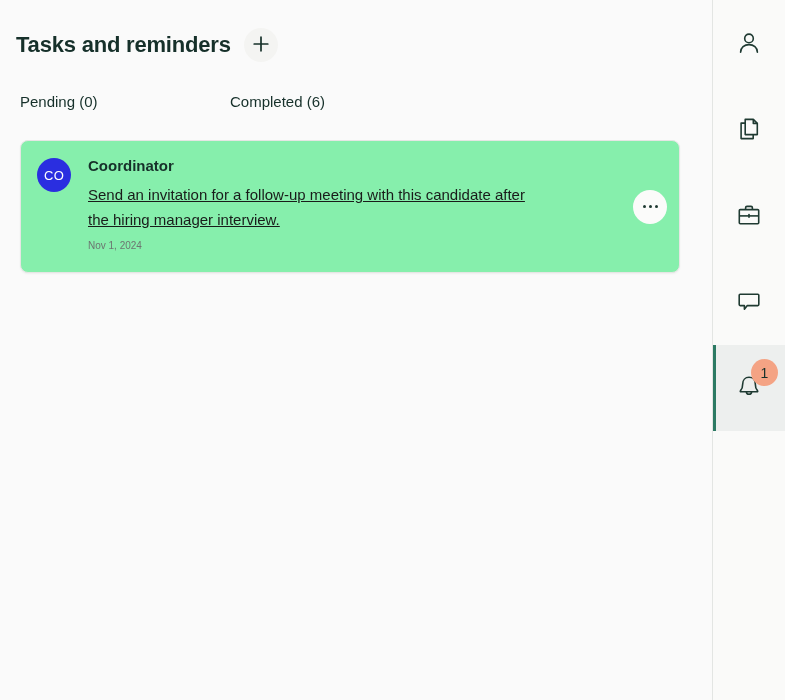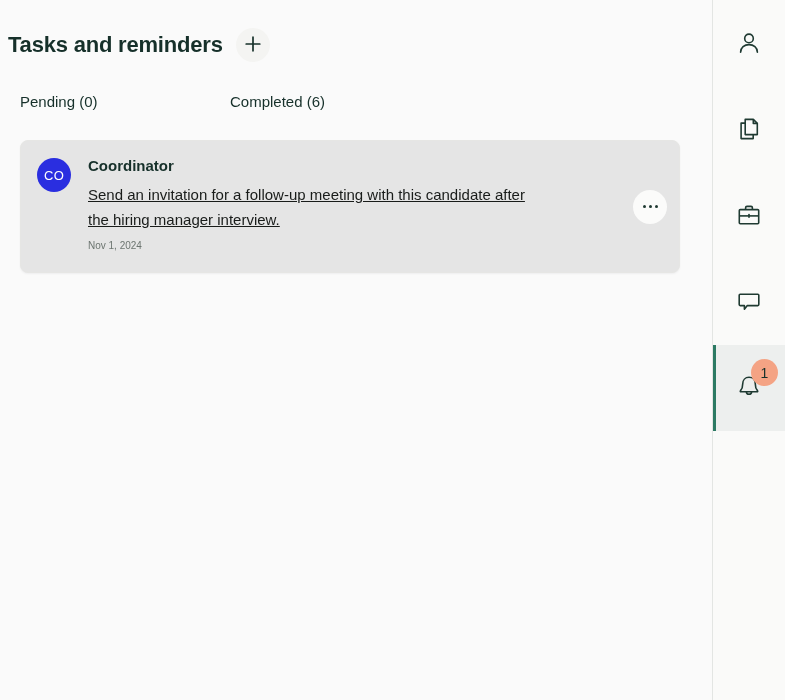--- a/index.html
+++ b/index.html
@@ -27,21 +27,21 @@
     width: 712px;
     height: 700px;
     background: #FAFAFA;
     box-sizing: border-box;
   }
 
   
   .panel-header {
     display: flex;
     align-items: center;
-    padding: 27px 0 0 8px;
+    padding: 27px 0 0 16px;
     height: 36px;
   }
   .page-title {
     font-size: 22px;
     font-weight: bold;
     color: #16302A;
     letter-spacing: -0.2px;
     line-height: 30px;
     white-space: nowrap;
   }
@@ -103,21 +103,21 @@
 
   
   .task-list {
     margin-top: 17px;
     padding: 0 0 0 20px;
   }
   .task-card {
     position: relative;
     width: 660px;
     box-sizing: border-box;
-    background: #e5e5e5;
+    background: #86efac;
     border: 1px solid #E6E6E4;
     border-radius: 8px;
     box-shadow: 0 1px 2px rgba(16,24,40,0.05);
     padding: 15px 16px 16px 16px;
     display: flex;
     align-items: flex-start;
   }
   .avatar {
     flex: none;
     width: 34px;

